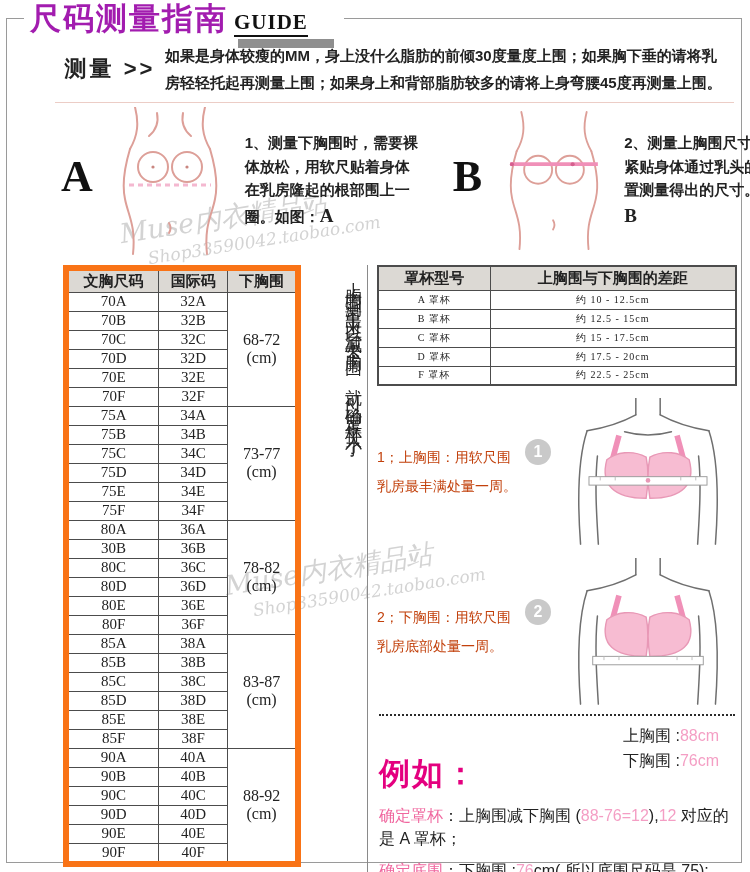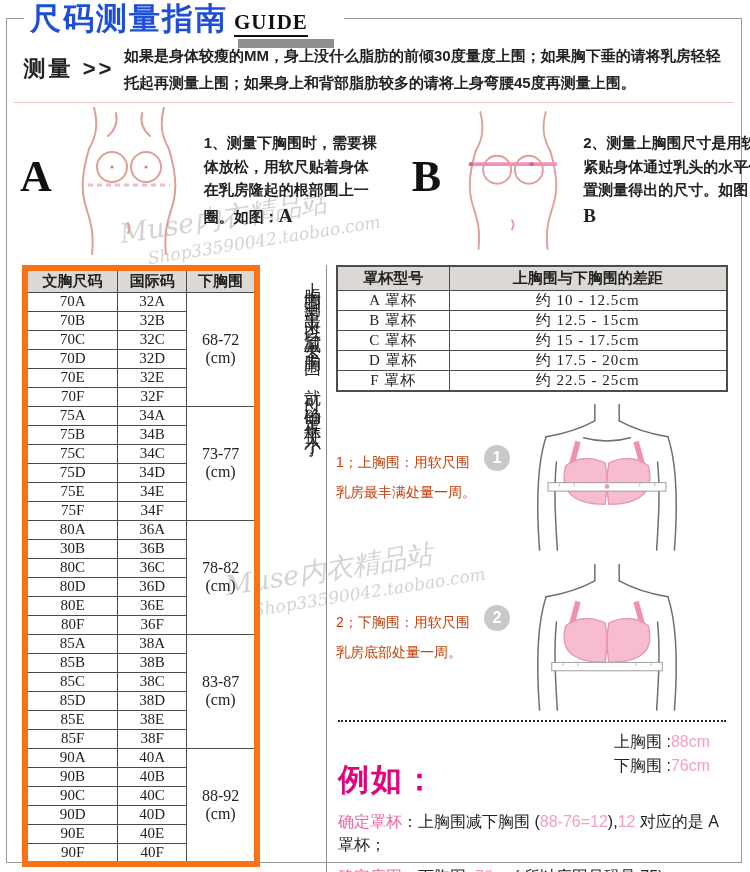--- a/index.html
+++ b/index.html
@@ -5,21 +5,21 @@
   * { box-sizing: border-box; margin: 0; padding: 0; }
   body { background: #fff; font-family: "Liberation Sans", "DejaVu Sans", sans-serif; }
   .page { position: relative; width: 750px; height: 872px; background: #fff; overflow: hidden; color: #222; }
 
   
   .frame { position: absolute; left: 6px; top: 18px; width: 736px; height: 845px; border: 1px solid #9a9a9a; }
 
   
   .title-row { position: absolute; top: 0; left: 0; right: 0; z-index: 3; display: flex; }
   .title-block { background: #fff; margin-left: 24px; padding: 0 10px 0 6px; display: flex; align-items: baseline; }
-  .page-title { font-size: 31px; font-weight: bold; letter-spacing: 2px; color: #1d4ed8; line-height: 38px; }
+  .page-title { font-size: 31px; font-weight: bold; letter-spacing: 2px; color: #a21caf; line-height: 38px; }
   .guide-wrap { display: inline-block; margin-left: 6px; }
   .guide-en { font-family: Liberation Serif, serif; font-weight: bold; font-size: 21px; letter-spacing: 1px; color: #111; border-bottom: 2px solid #111; display: inline-block; }
   .guide-bar { width: 96px; height: 9px; background: #8f8f8f; margin-top: 2px; margin-left: 4px; }
 
   
   .measure-row { display: flex; align-items: center; margin: 24px 8px 0 8px; padding-bottom: 6px; border-bottom: 1px solid #eccdc6; }
   .measure-label { width: 110px; text-align: center; font-size: 22px; font-weight: bold; letter-spacing: 3px; flex: none; }
   .measure-text { flex: 1; font-size: 15px; font-weight: bold; line-height: 1.8; padding-right: 10px; }
 
   
@@ -49,21 +49,21 @@
   .size-table { width: 238px; border: 6px solid #f97316; flex: none; align-self: flex-start; }
   .size-table col:nth-child(1){ width: 118px; } .size-table col:nth-child(2){ width: 86px; } .size-table col:nth-child(3){ width: 85px; }
   .size-table td.underbust { font-size: 16px; }
 
   .vnote { flex: none; width: 44px; margin-left: 18px; margin-top: 4px; writing-mode: vertical-rl; text-orientation: upright; font-size: 17px; letter-spacing: 6px; line-height: 1.2; height: 505px; color: #222; }
   .vdivider { flex: none; width: 1px; background: #8a8a8a; margin-left: 4px; }
 
   .right-panel { flex: 1; padding: 0 8px 0 9px; }
   .cup-table { width: 100%; border: 2px solid #4c4c4c; }
   .cup-table col:nth-child(1){ width: 112px; }
-  .cup-table td { font-size: 15px; letter-spacing: 1px; }
+  .cup-table td { font-size: 10px; letter-spacing: 1px; }
 
   .illus-row { display: flex; align-items: center; margin-top: 12px; height: 148px; }
   .illus-text { width: 146px; font-size: 14px; line-height: 2.1; color: #c2410c; flex: none; }
   .illus-badge { flex: none; width: 26px; height: 26px; border-radius: 50%; background: #c9c9c9; color: #fff; font-weight: bold; font-size: 16px; text-align: center; line-height: 26px; margin: 0 8px 40px 2px; }
   .illus-art { flex: none; }
 
   .dotted-sep { border-top: 2px dotted #2a2a2a; margin: 8px 2px 4px 2px; }
 
   .example { padding: 2px 4px 0 2px; }
   .ex-head { display: flex; align-items: flex-start; }
@@ -95,21 +95,21 @@
 
   <div class="watermark wm-top">
     <span class="wm1">Muse内衣精品站</span><br>
     <span class="wm2">Shop33590042.taobao.com</span>
   </div>
   <div class="watermark wm-mid">
     <span class="wm1">Muse内衣精品站</span><br>
     <span class="wm2">Shop33590042.taobao.com</span>
   </div>
 
-  <div class="frame" style="border:none; overflow:visible; z-index:2;">
+  <div class="frame" style="border:none; overflow:visible; z-index:2;padding-left:41px;">
 
     <div class="measure-row">
       <div class="measure-label">测量 &gt;&gt;</div>
       <div class="measure-text">如果是身体较瘦的MM，身上没什么脂肪的前倾30度量度上围；如果胸下垂的请将乳房轻轻托起再测量上围；如果身上和背部脂肪较多的请将上身弯腰45度再测量上围。</div>
     </div>
 
     <div class="figures-row">
       <div class="fig-half">
         <span class="fig-letter">A</span>
         <svg class="illus-art" width="150" height="148" viewBox="0 0 150 148">

